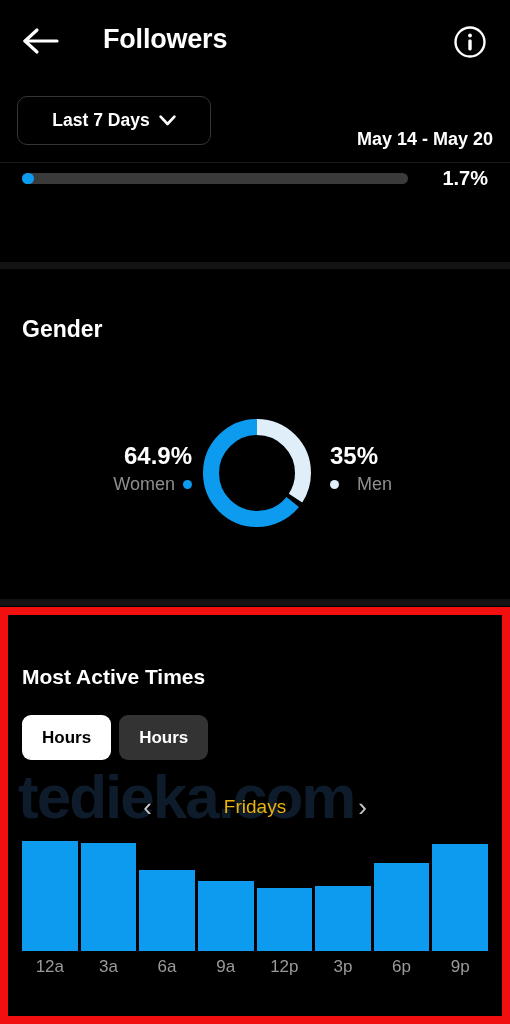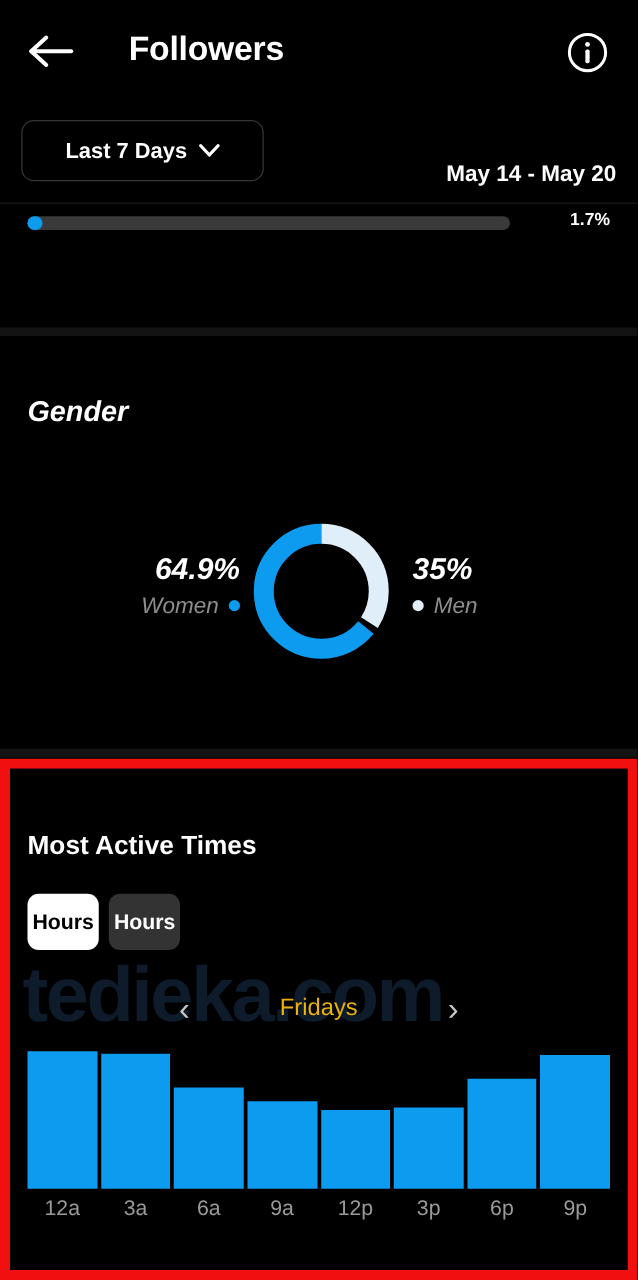--- a/index.html
+++ b/index.html
@@ -49,66 +49,66 @@
   .track {
     position:absolute; left:22px; top:172px;
     width:386px; height:11px; background:#3a3a3a; border-radius:6px;
   }
   .track-fill {
     position:absolute; left:0; top:0; height:11px;
     background:#0d9bf0; border-radius:6px;
   }
   .progress-val {
     position:absolute; right:22px; top:166px;
-    font-size:14px; font-weight:bold; color:#fff;
+    font-size:20px; font-weight:bold; color:#fff;
   }
 
   .divider {
     position:absolute; left:0; width:510px; height:7px; background:#131313;
   }
 
   
   .gender-section {
-    position:absolute; top:269px; left:0; width:510px; height:270px; background:#000;font-style:italic;
+    position:absolute; top:269px; left:0; width:510px; height:270px; background:#000;
   }
   .gender-title {
     position:absolute; left:22px; top:47px;
     font-size:23px; font-weight:bold; color:#fff;
   }
   .gender-sub {
     position:absolute; left:22px; top:80px;
     font-size:18px; color:#8e8e8e;
   }
   .donut-wrap { position:absolute; left:196px; top:143px; width:122px; height:122px; }
   .stat-left {
     position:absolute; left:72px; top:172px; width:120px; text-align:right;
   }
   .stat-right {
     position:absolute; left:330px; top:172px; width:140px; text-align:left;
   }
   .stat-pct { font-size:24px; font-weight:bold; color:#fff; line-height:30px; }
   .stat-lbl-row { display:flex; align-items:center; gap:8px; margin-top:3px; }
   .stat-left .stat-lbl-row { justify-content:flex-end; }
-  .stat-lbl { font-size:18px; color:#8e8e8e; }
+  .stat-lbl { font-size:18px; color:#8e8e8e;margin-left:10px; }
   .dot { width:9px; height:9px; border-radius:50%; display:inline-block; }
 
   
   .highlight {
     position:absolute; left:0; top:607px; width:510px; height:417px;
     border:8px solid #f20f0f;
     background:#000;
   }
   .active-section { position:absolute; inset:0; background:#000; overflow:hidden; }
   .active-title {
     position:absolute; left:14px; top:50px;
     font-size:21px; font-weight:bold; color:#fff;
   }
   .toggle-group { position:absolute; left:14px; top:100px; display:flex; gap:8px; }
   .toggle {
-    height:45px; padding:0 4px; border-radius:9px;
+    height:45px; padding:0 20px; border-radius:9px;
     display:flex; align-items:center; justify-content:center;
     font-size:17px; font-weight:bold;
   }
   .toggle.active { background:#fff; color:#000; }
   .toggle.inactive { background:#333333; color:#fff; }
 
   .watermark {
     position:absolute; left:10px; top:148px; width:490px;
     font-size:62px; font-weight:bold; color:#0d1b2a;
     letter-spacing:-2px; line-height:68px; white-space:nowrap;

